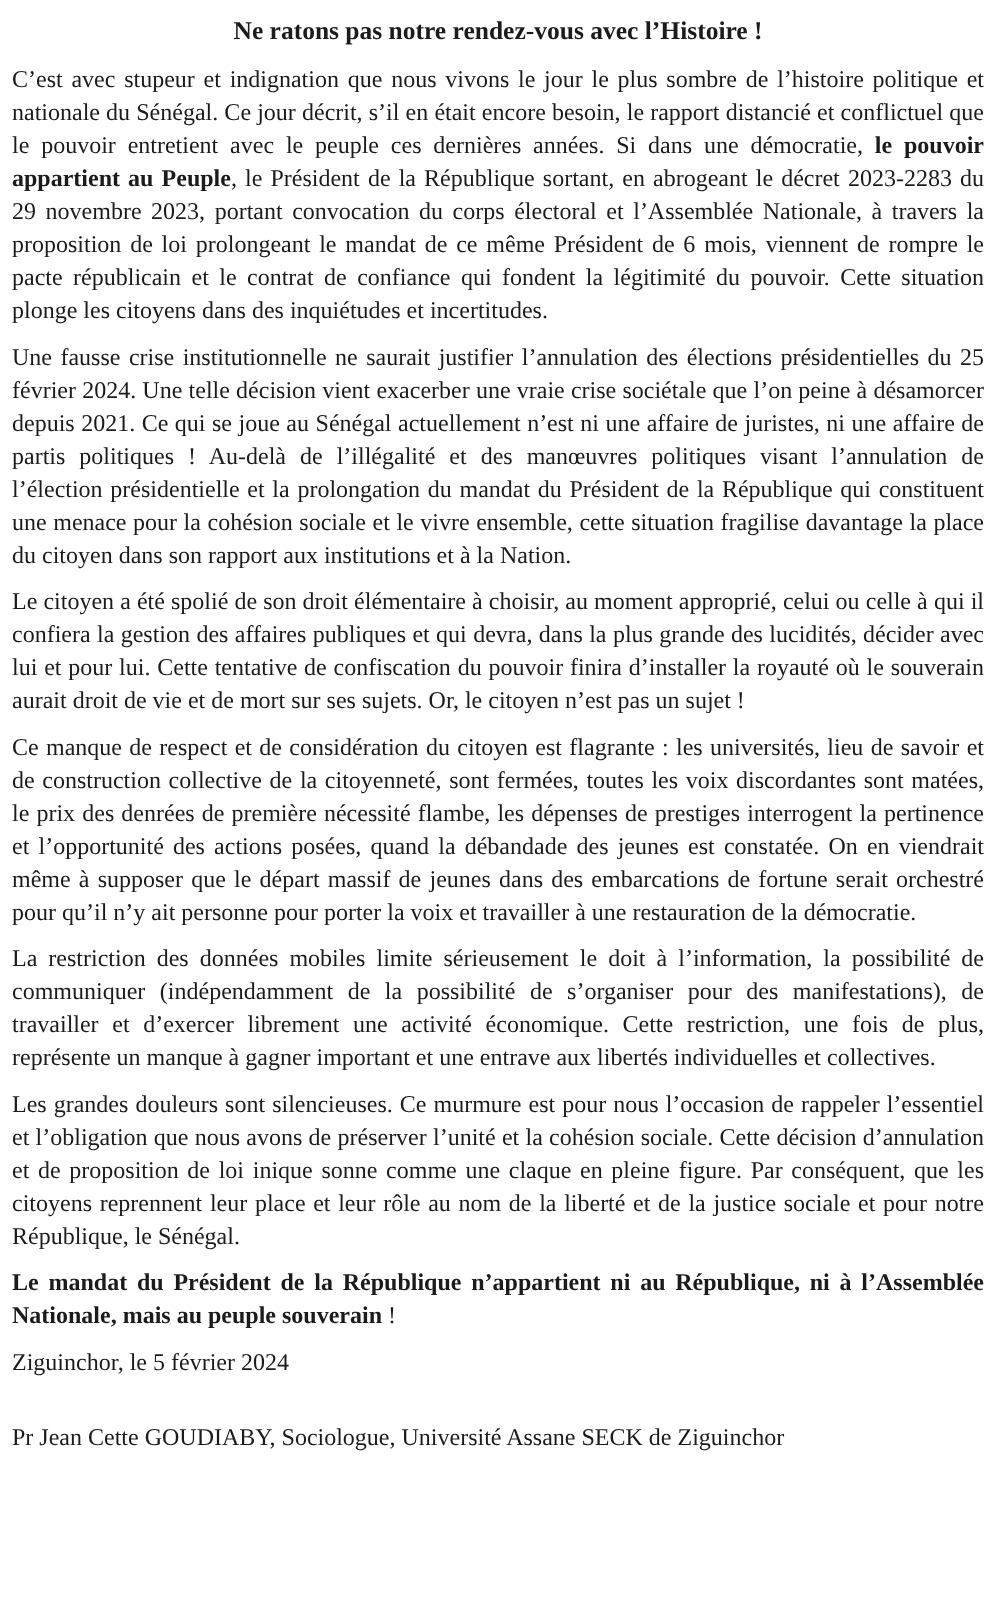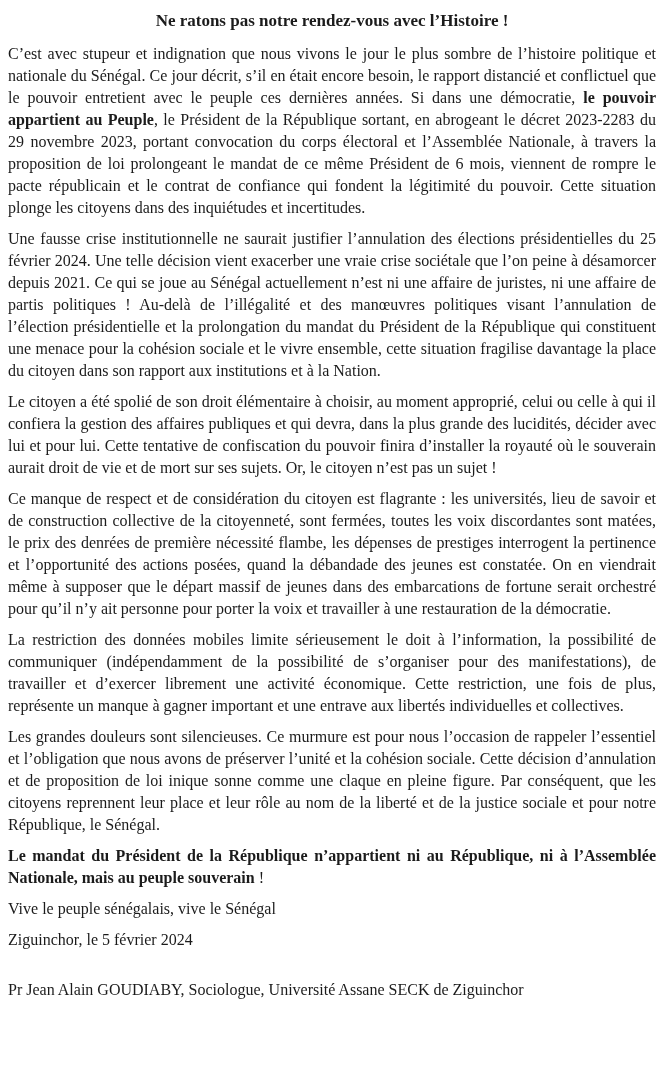--- a/index.html
+++ b/index.html
@@ -56,20 +56,19 @@
   <div>
       <p class="para"><span>C’est avec stupeur et indignation que nous vivons le jour le plus sombre de l’histoire politique et nationale du Sénégal. Ce jour décrit, s’il en était encore besoin, le rapport distancié et conflictuel que le pouvoir entretient avec le peuple ces dernières années. Si dans une démocratie, </span><span class="b">le pouvoir appartient au Peuple</span><span>, le Président de la République sortant, en abrogeant le décret 2023-2283 du 29 novembre 2023, portant convocation du corps électoral et l’Assemblée Nationale, à travers la proposition de loi prolongeant le mandat de ce même Président de 6 mois, viennent de rompre le pacte républicain et le contrat de confiance qui fondent la légitimité du pouvoir. Cette situation plonge les citoyens dans des inquiétudes et incertitudes.</span></p>
       <p class="para"><span>Une fausse crise institutionnelle ne saurait justifier l’annulation des élections présidentielles du 25 février 2024. Une telle décision vient exacerber une vraie crise sociétale que l’on peine à désamorcer depuis 2021. Ce qui se joue au Sénégal actuellement n’est ni une affaire de juristes, ni une affaire de partis politiques&nbsp;! Au-delà de l’illégalité et des manœuvres politiques visant l’annulation de l’élection présidentielle et la prolongation du mandat du Président de la République qui constituent une menace pour la cohésion sociale et le vivre ensemble, cette situation fragilise davantage la place du citoyen dans son rapport aux institutions et à la Nation.</span></p>
       <p class="para"><span>Le citoyen a été spolié de son droit élémentaire à choisir, au moment approprié, celui ou celle à qui il confiera la gestion des affaires publiques et qui devra, dans la plus grande des lucidités, décider avec lui et pour lui. Cette tentative de confiscation du pouvoir finira d’installer la royauté où le souverain aurait droit de vie et de mort sur ses sujets. Or, le citoyen n’est pas un sujet&nbsp;!</span></p>
       <p class="para"><span>Ce manque de respect et de considération du citoyen est flagrante&nbsp;: les universités, lieu de savoir et de construction collective de la citoyenneté, sont fermées, toutes les voix discordantes sont matées, le prix des denrées de première nécessité flambe, les dépenses de prestiges interrogent la pertinence et l’opportunité des actions posées, quand la débandade des jeunes est constatée. On en viendrait même à supposer que le départ massif de jeunes dans des embarcations de fortune serait orchestré pour qu’il n’y ait personne pour porter la voix et travailler à une restauration de la démocratie.</span></p>
       <p class="para"><span>La restriction des données mobiles limite sérieusement le doit à l’information, la possibilité de communiquer (indépendamment de la possibilité de s’organiser pour des manifestations), de travailler et d’exercer librement une activité économique. Cette restriction, une fois de plus, représente un manque à gagner important et une entrave aux libertés individuelles et collectives.</span></p>
       <p class="para"><span>Les grandes douleurs sont silencieuses. Ce murmure est pour nous l’occasion de rappeler l’essentiel et l’obligation que nous avons de préserver l’unité et la cohésion sociale. Cette décision d’annulation et de proposition de loi inique sonne comme une claque en pleine figure. Par conséquent, que les citoyens reprennent leur place et leur rôle au nom de la liberté et de la justice sociale et pour notre République, le Sénégal.</span></p>
       <p class="para"><span class="b">Le mandat du Président de la République n’appartient ni au République, ni à l’Assemblée Nationale, mais au peuple souverain</span><span>&nbsp;!</span></p>
     </div>
 
-  <p class="closing">Vive le peuple sénégalais, vive le Sénégal</p>
 
   <p class="dateline">Ziguinchor, le 5 février 2024</p>
 
   <div class="signatures">
-    <p>Pr Jean Alain GOUDIABY, Sociologue, Université Assane SECK de Ziguinchor</p>
+    <p>Pr Jean Cette GOUDIABY, Sociologue, Université Assane SECK de Ziguinchor</p>
   </div>
 </div>
 
 </body></html>

